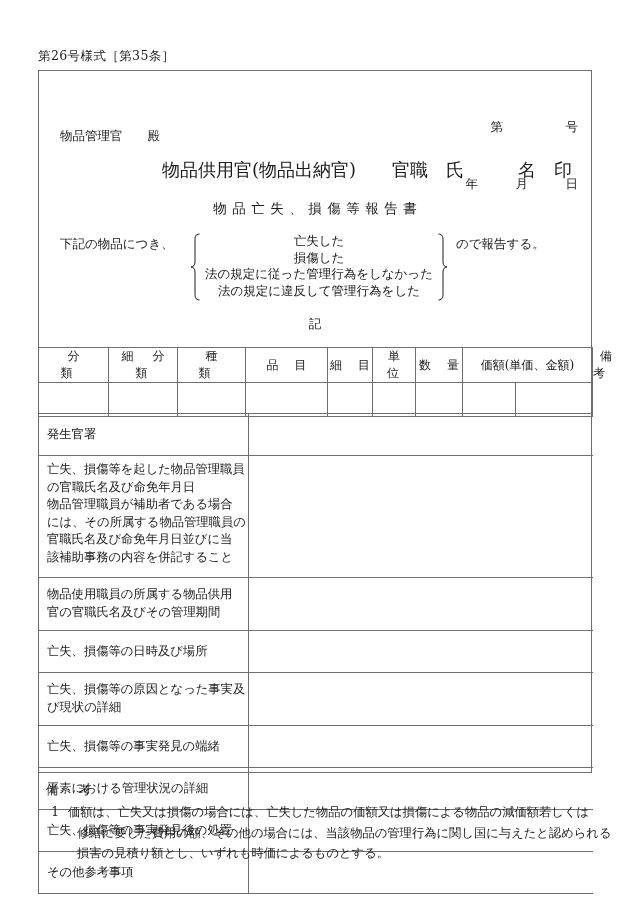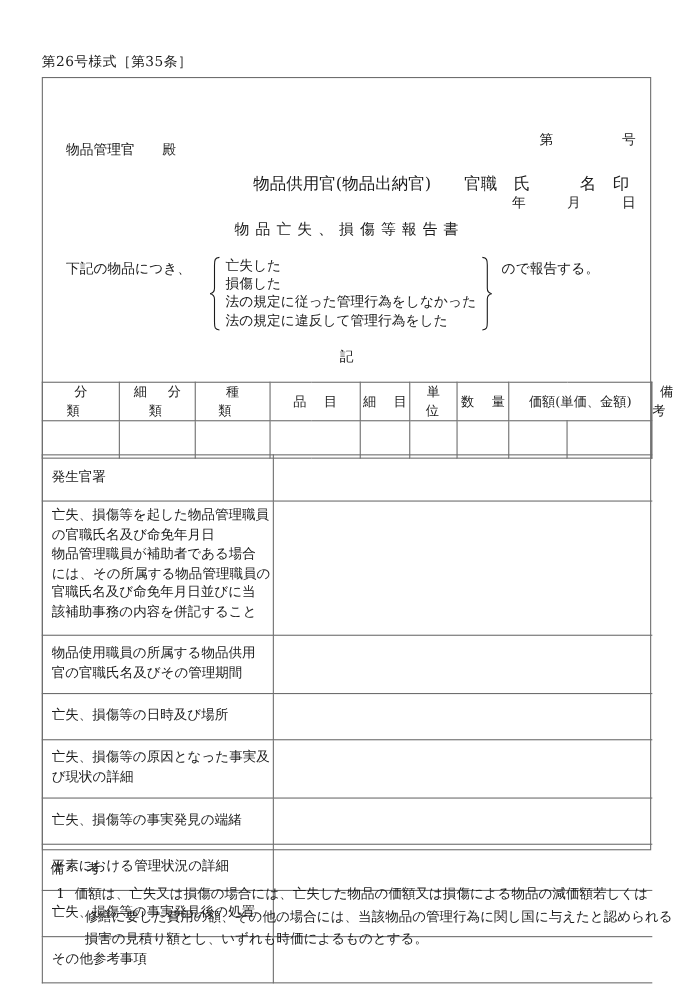--- a/index.html
+++ b/index.html
@@ -64,21 +64,21 @@
     position: absolute;
     left: 22px;
     top: 58px;
     font-size: 12.5px;
     white-space: pre;
   }
   .sender {
     position: absolute;
     right: 20px;
     top: 88px;
-    font-size: 15px;
+    font-size: 18px;
     white-space: pre;
     margin-left: 34px;
   }
   .doc-title {
     position: absolute;
     left: 0;
     right: 0;
     top: 130px;
     text-align: center;
     font-size: 13.5px;
@@ -86,20 +86,21 @@
     text-indent: 5.5px;
   }
 
   
   .statement {
     position: absolute;
     left: 22px;
     top: 166px;
     right: 24px;
     height: 62px;
+    text-align: center;
   }
   .stmt-lead {
     position: absolute;
     left: 0;
     top: 0;
     font-size: 12.5px;
     white-space: nowrap;
   }
   .brace-group {
     position: absolute;
@@ -174,21 +175,20 @@
     border: 1px solid #6e6e6e;
     padding: 0;
     vertical-align: middle;
   }
   .label-table td.lbl {
     font-size: 12.3px;
     line-height: 17.6px;
     padding: 4px 0 4px 8px;
     text-align: left;
     vertical-align: middle;
-    font-family: Liberation Mono, monospace;
   }
   .label-table td.val { border-right: none; }
   .label-table td.lbl.tall { vertical-align: top; padding-top: 5px; }
 
   
   .notes {
     position: absolute;
     left: 38px;
     top: 782px;
     width: 562px;

